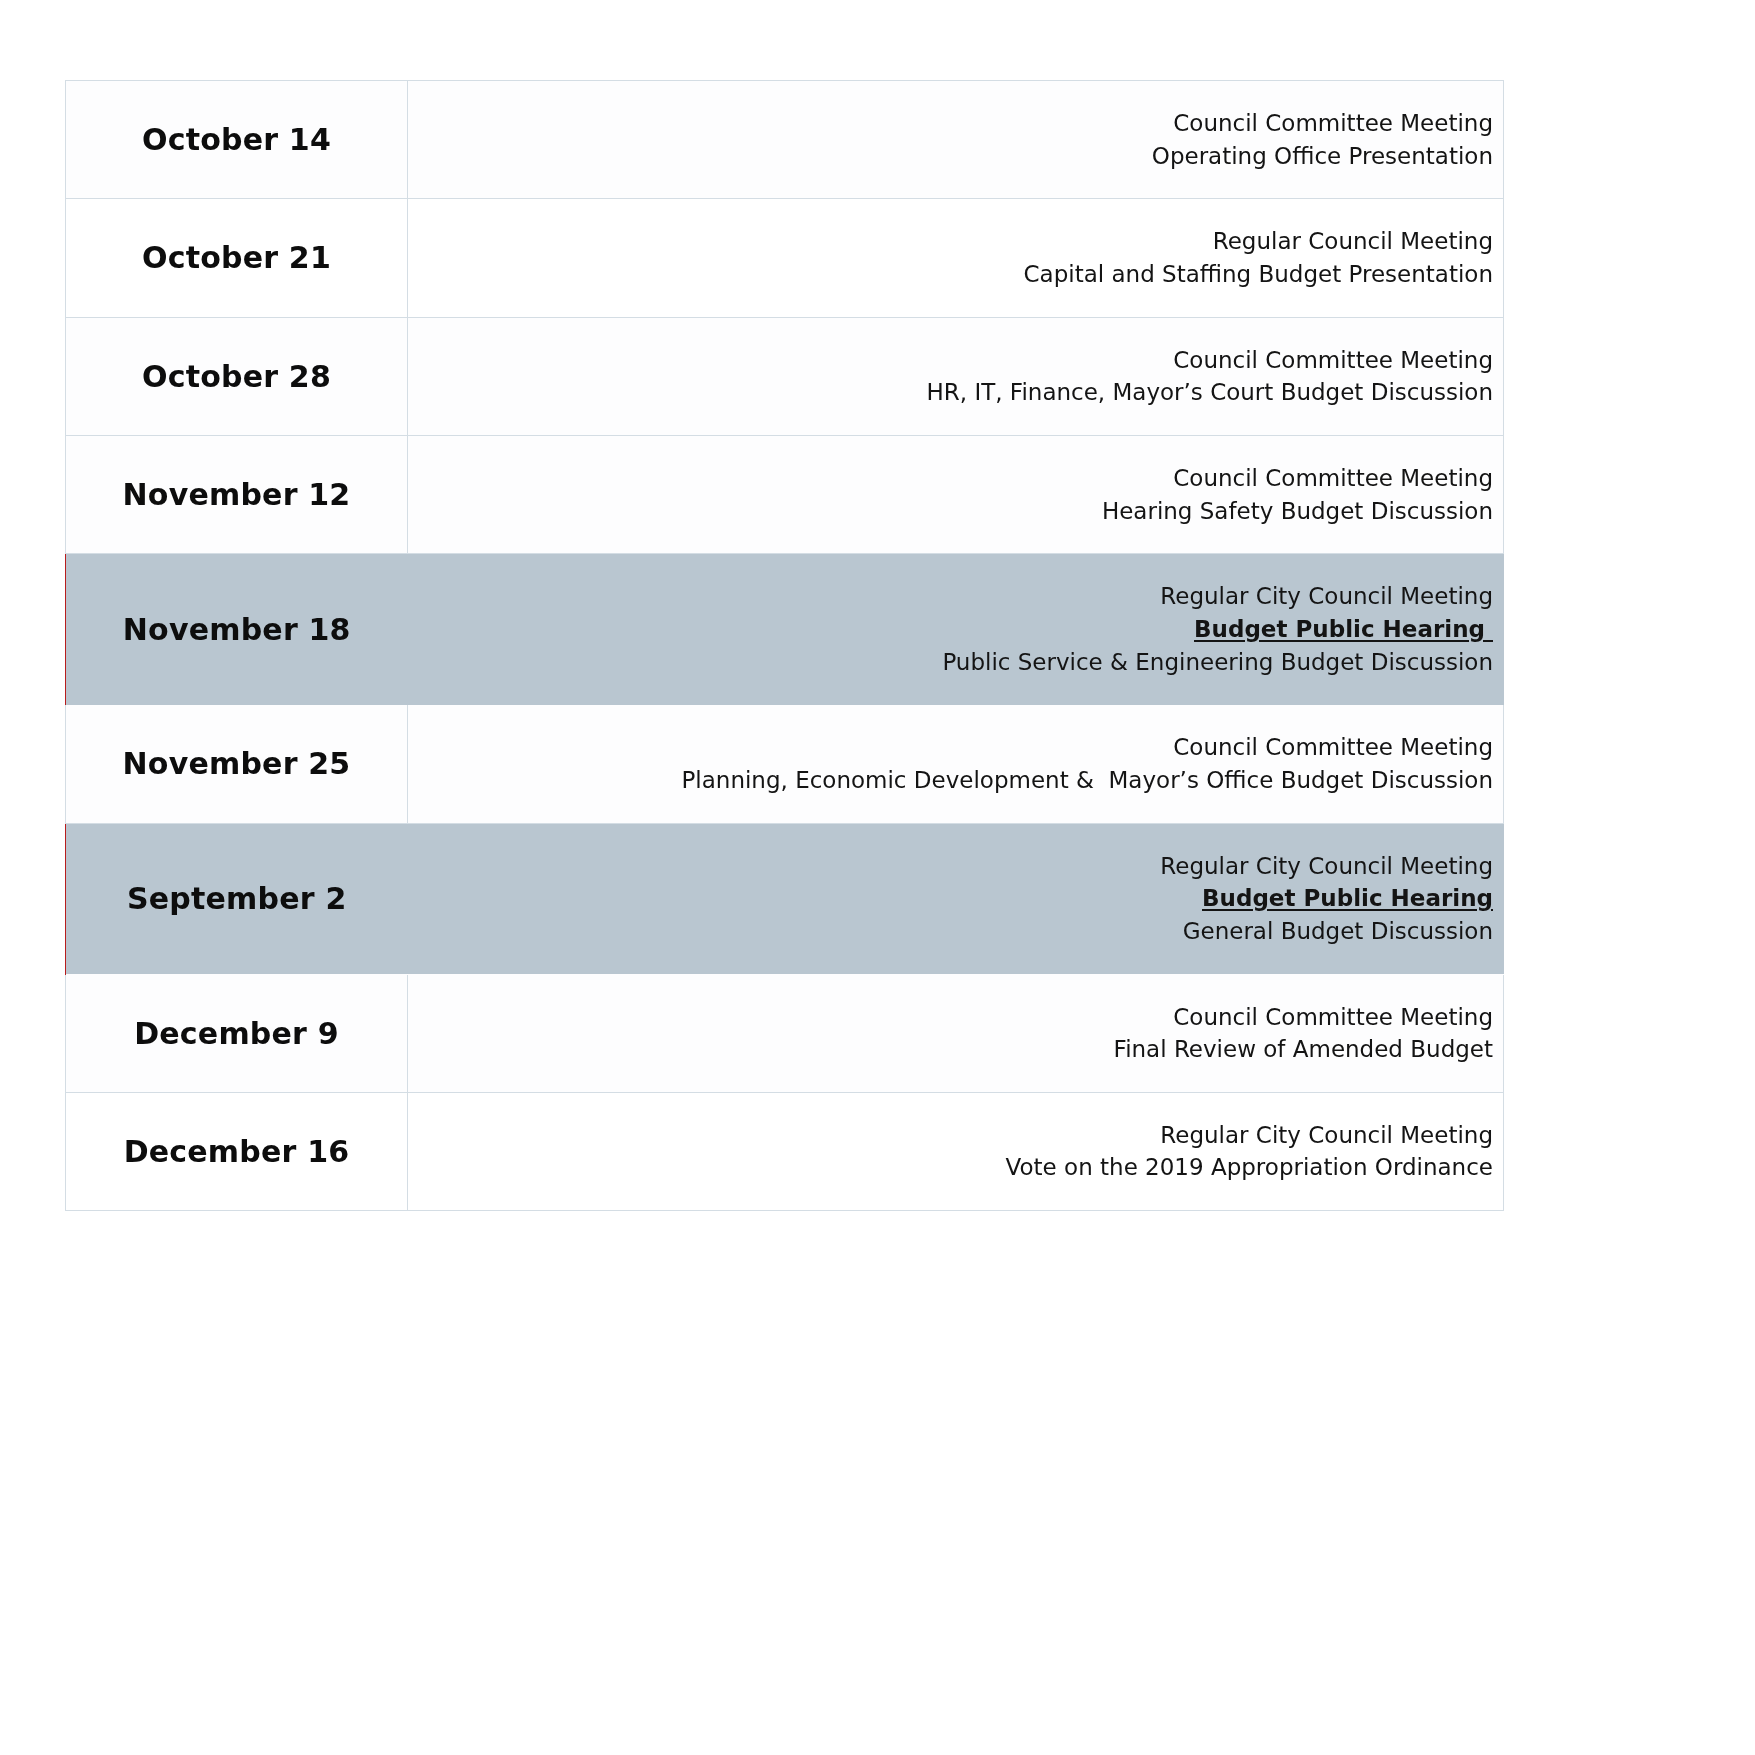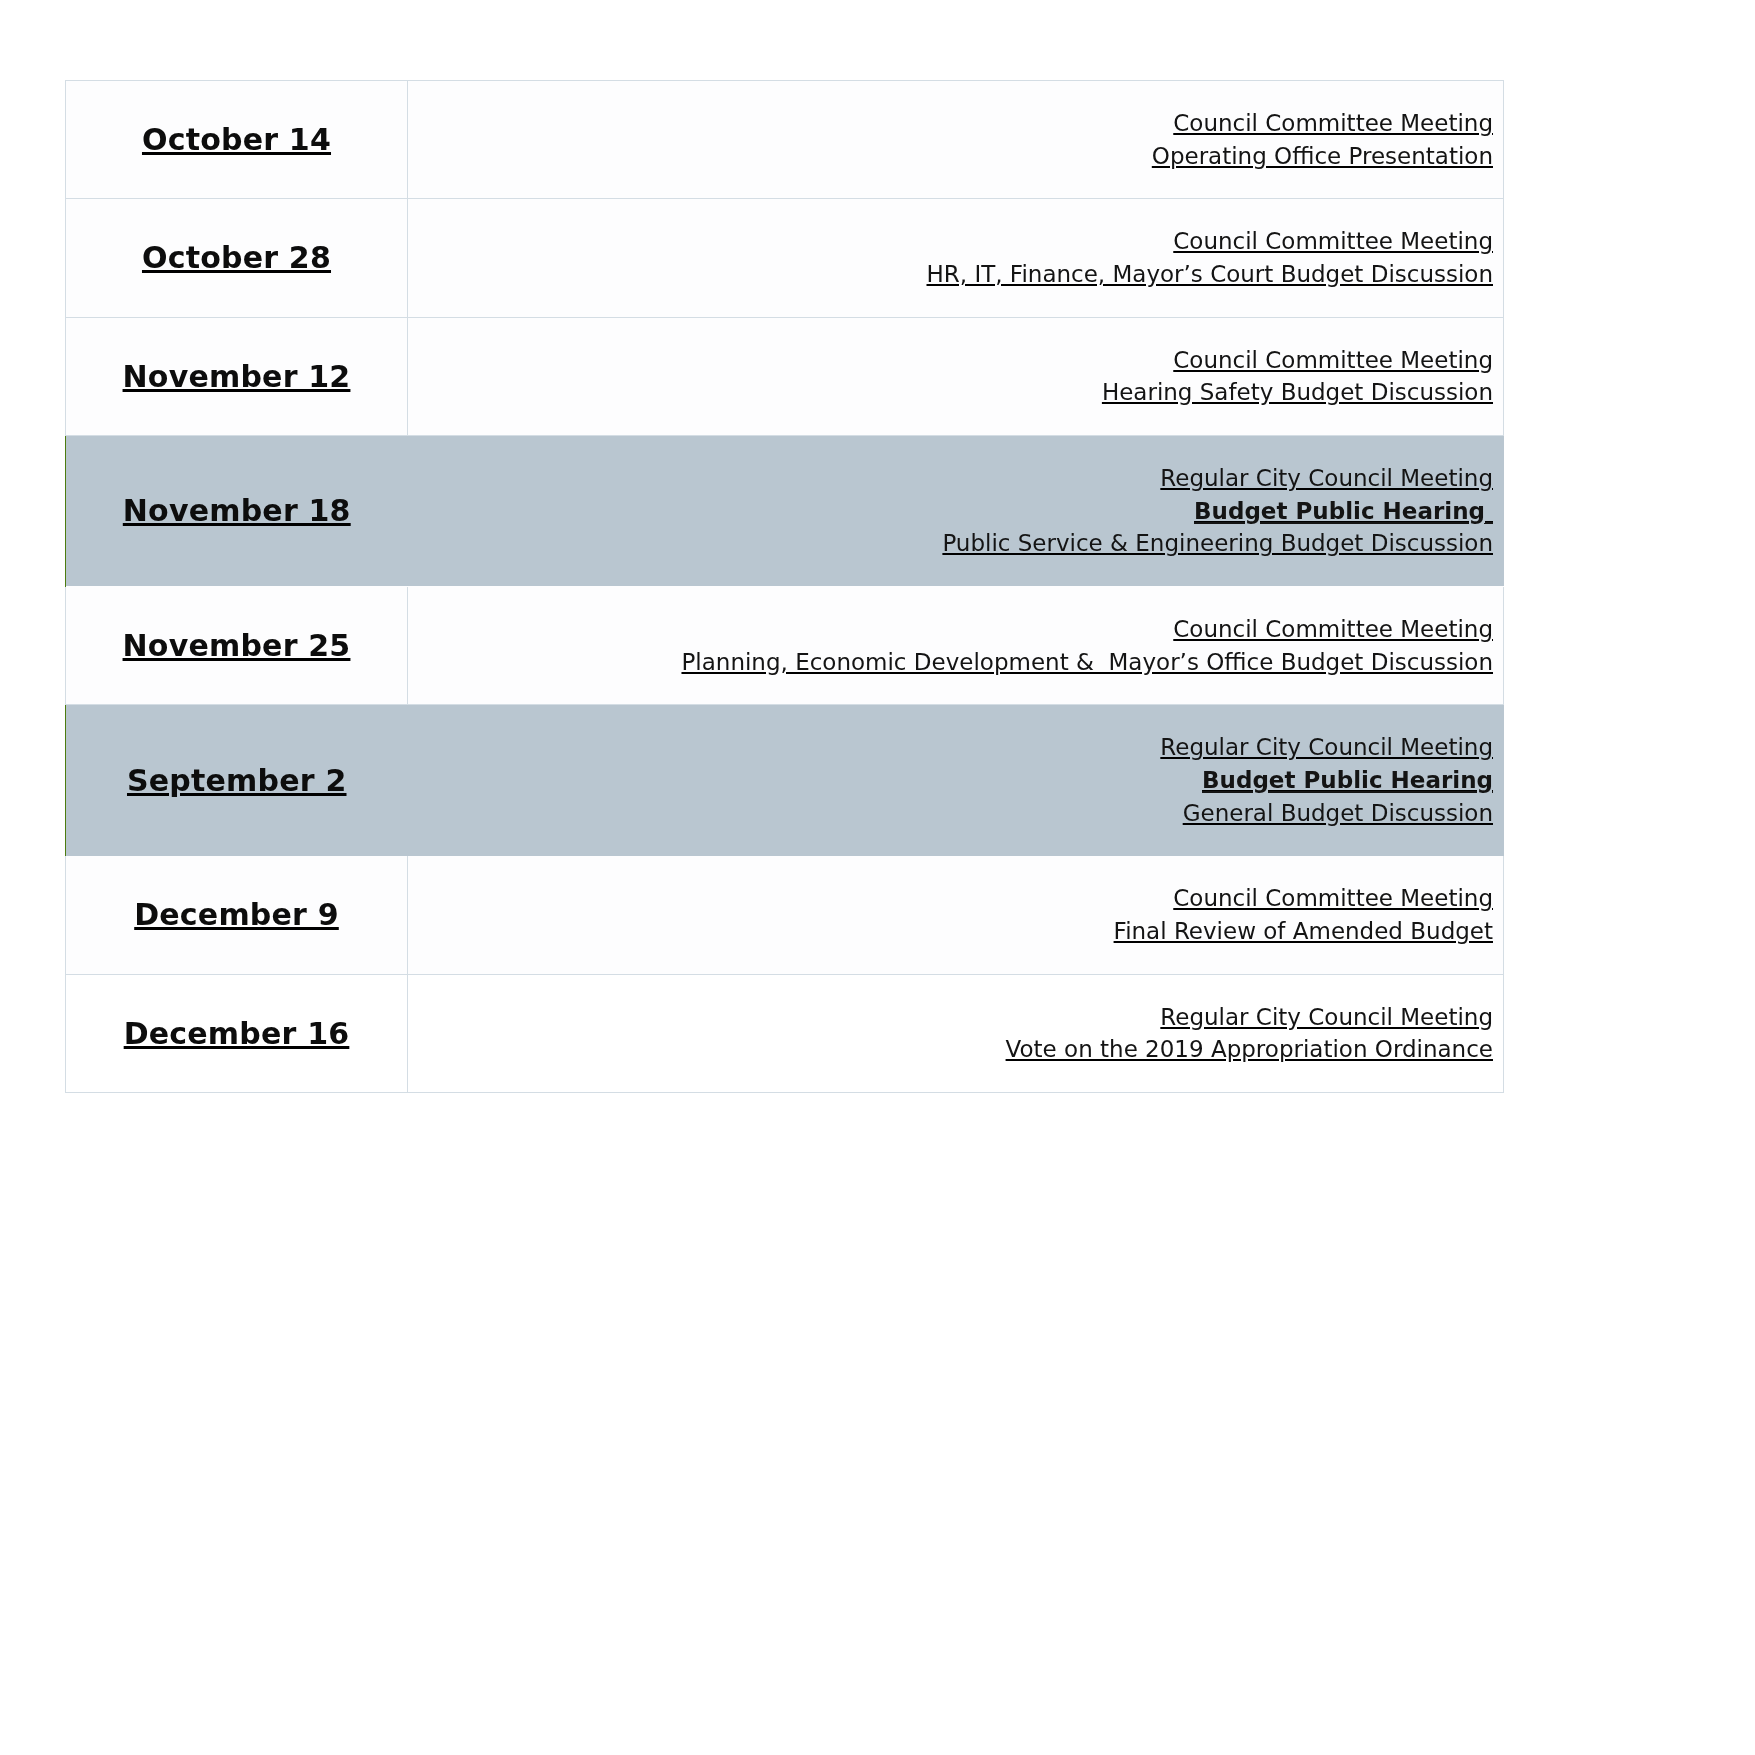--- a/index.html
+++ b/index.html
@@ -19,22 +19,21 @@
     background: #ffffff;
   }
 
   .schedule-table {
     position: absolute;
     left: 65px;
     top: 80px;
     width: 1438px;
     border-collapse: collapse;
     table-layout: fixed;
-    background: #4d7c0f;
-    text-decoration: underline;
+    background: #b91c1c;
   }
 
   .schedule-table col.col-date { width: 342px; }
   .schedule-table col.col-desc { width: 1096px; }
 
   .schedule-table tr {
     background: #fdfdfe;
   }
   .schedule-table tr.alt {
     background: #ffffff;
@@ -100,20 +99,27 @@
       <col class="col-desc">
     </colgroup>
     <tbody>
         <tr>
           <td class="date-cell">October 14</td>
           <td class="desc-cell">
             <span class="desc-line">Council Committee Meeting</span>
             <span class="desc-line">Operating Office Presentation</span>
           </td>
         </tr>
+        <tr class="alt">
+          <td class="date-cell">October 21</td>
+          <td class="desc-cell">
+            <span class="desc-line">Regular Council Meeting</span>
+            <span class="desc-line">Capital and Staffing Budget Presentation</span>
+          </td>
+        </tr>
         <tr>
           <td class="date-cell">October 28</td>
           <td class="desc-cell">
             <span class="desc-line">Council Committee Meeting</span>
             <span class="desc-line">HR, IT, Finance, Mayor’s Court Budget Discussion</span>
           </td>
         </tr>
         <tr>
           <td class="date-cell">November 12</td>
           <td class="desc-cell">

